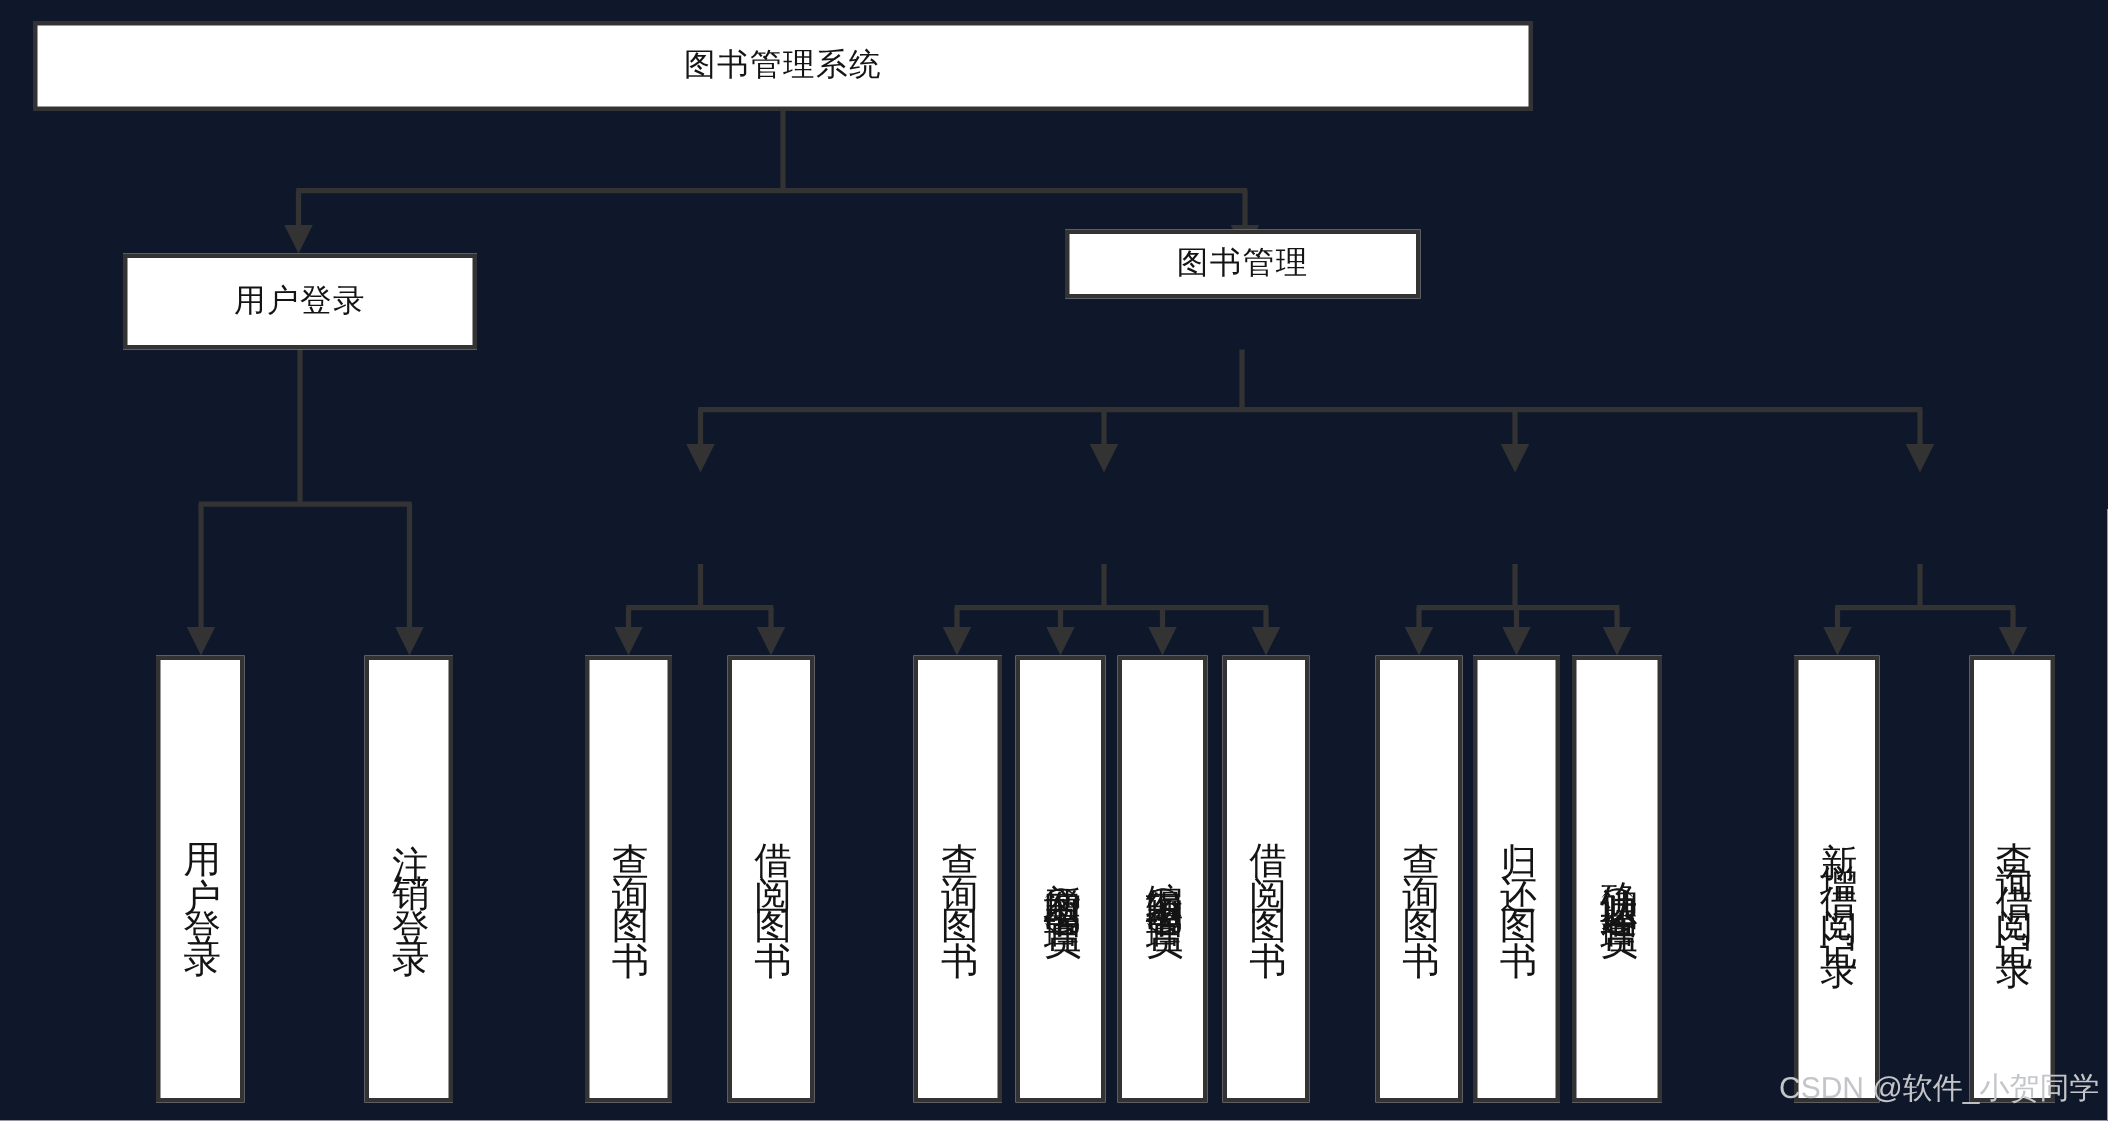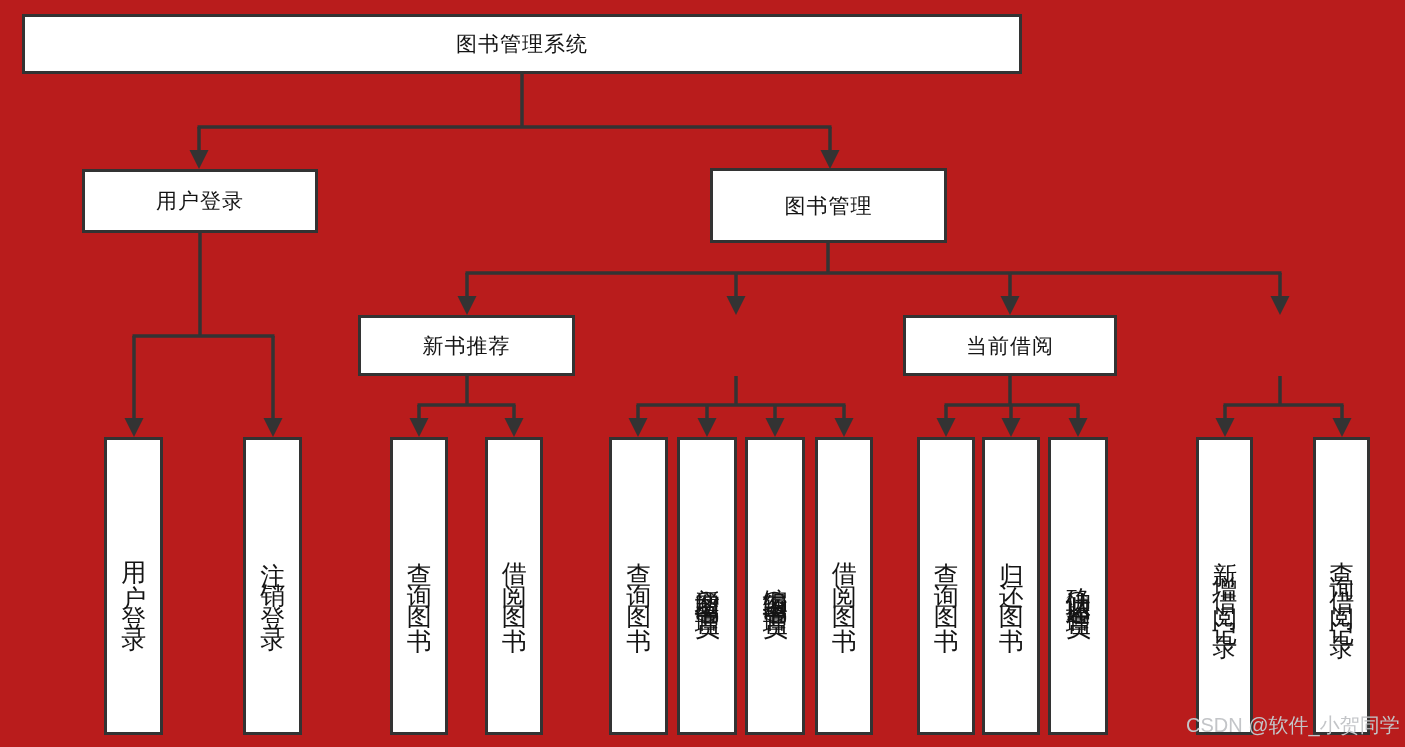--- a/index.html
+++ b/index.html
@@ -1,17 +1,17 @@
 <!DOCTYPE html>
 <html><head>
 <meta charset="utf-8">
 <style>
   html,body{margin:0;padding:0;background:#ffffff;}
   body{font-family:"Liberation Sans","DejaVu Sans",sans-serif;}
-  #canvas{position:relative;width:1405px;height:747px;background:#b91c1c;overflow:hidden;}
+  #canvas{position:relative;width:1405px;height:747px;background:#0f172a;overflow:hidden;}
   #wires{position:absolute;left:0;top:0;width:1405px;height:747px;}
   .node{
     position:absolute;
     box-sizing:border-box;
     border:3px solid #333333;
     background:#ffffff;
     display:flex;
     align-items:center;
     justify-content:center;
     color:#141414;
@@ -100,24 +100,22 @@
       <polygon points="1001.5,418 1020.5,418 1011,437"></polygon>
       <polygon points="1068.5,418 1087.5,418 1078,437"></polygon>
       <polygon points="1215.5,418 1234.5,418 1225,437"></polygon>
       <polygon points="1332.5,418 1351.5,418 1342,437"></polygon>
     </g>
   </svg>
 
   <div class="node h" style="left:22px;top:14px;width:1000px;height:60px">图书管理系统</div>
 
   <div class="node h" style="left:82px;top:169px;width:236px;height:64px">用户登录</div>
-  <div class="node h" style="left:710px;top:168px;width:237px;height:75px">图书管理</div>
+  <div class="node h" style="left:710px;top:153px;width:237px;height:46px">图书管理</div>
 
-  <div class="node h" style="left:358px;top:315px;width:217px;height:61px">新书推荐</div>
-  <div class="node h" style="left:903px;top:315px;width:214px;height:61px">当前借阅</div>
 
   <div class="node v" style="left: 104px; top: 437px; width: 59px; height: 298px; letter-spacing: 22px;">用户登录</div>
   <div class="node v" style="left: 243px; top: 437px; width: 59px; height: 298px; letter-spacing: 22px;">注销登录</div>
 
   <div class="node v" style="left: 390px; top: 437px; width: 58px; height: 298px; letter-spacing: 22px;">查询图书</div>
   <div class="node v" style="left: 485px; top: 437px; width: 58px; height: 298px; letter-spacing: 22px;">借阅图书</div>
 
   <div class="node v" style="left: 609px; top: 437px; width: 59px; height: 298px; letter-spacing: 22px;">查询图书</div>
   <div class="node v" style="left: 677px; top: 437px; width: 60px; height: 298px; letter-spacing: 4px;">新增图书（管理员）</div>
   <div class="node v" style="left: 745px; top: 437px; width: 60px; height: 298px; letter-spacing: 4px;">编辑图书（管理员）</div>

